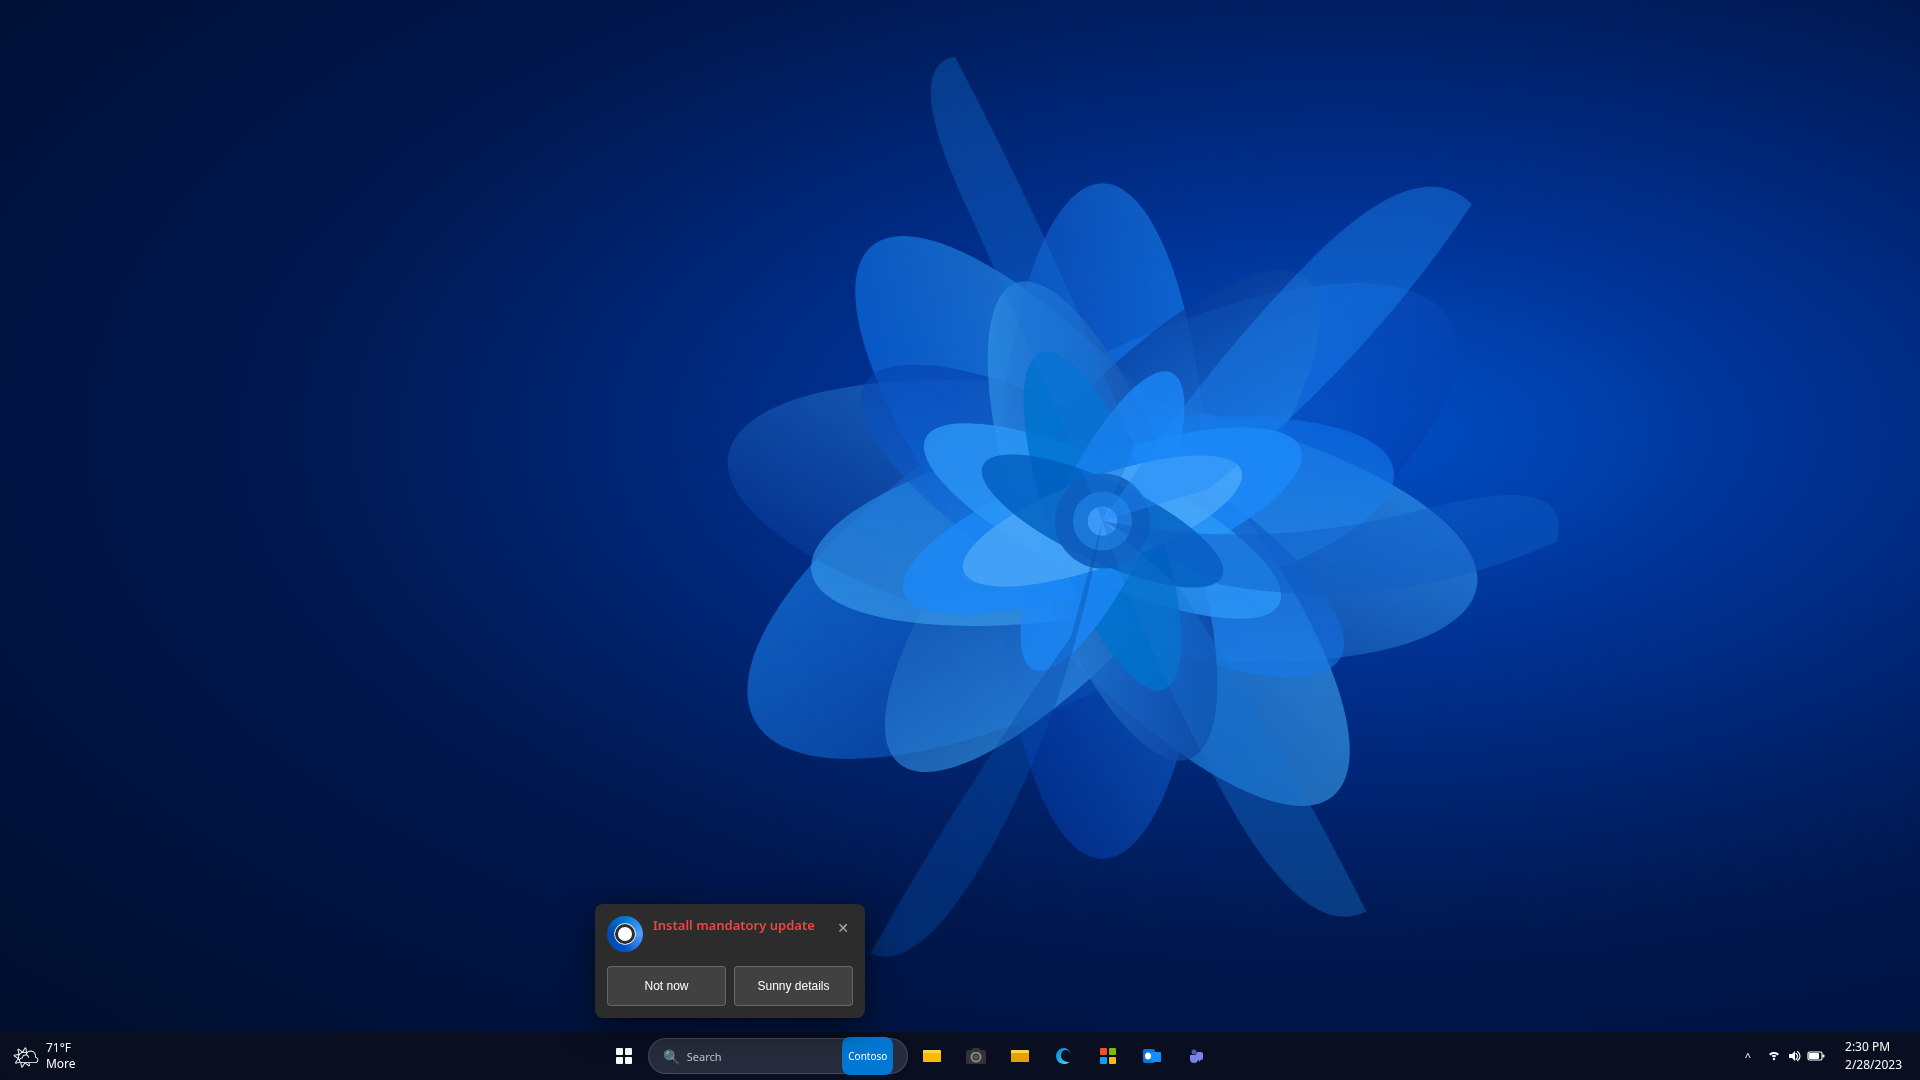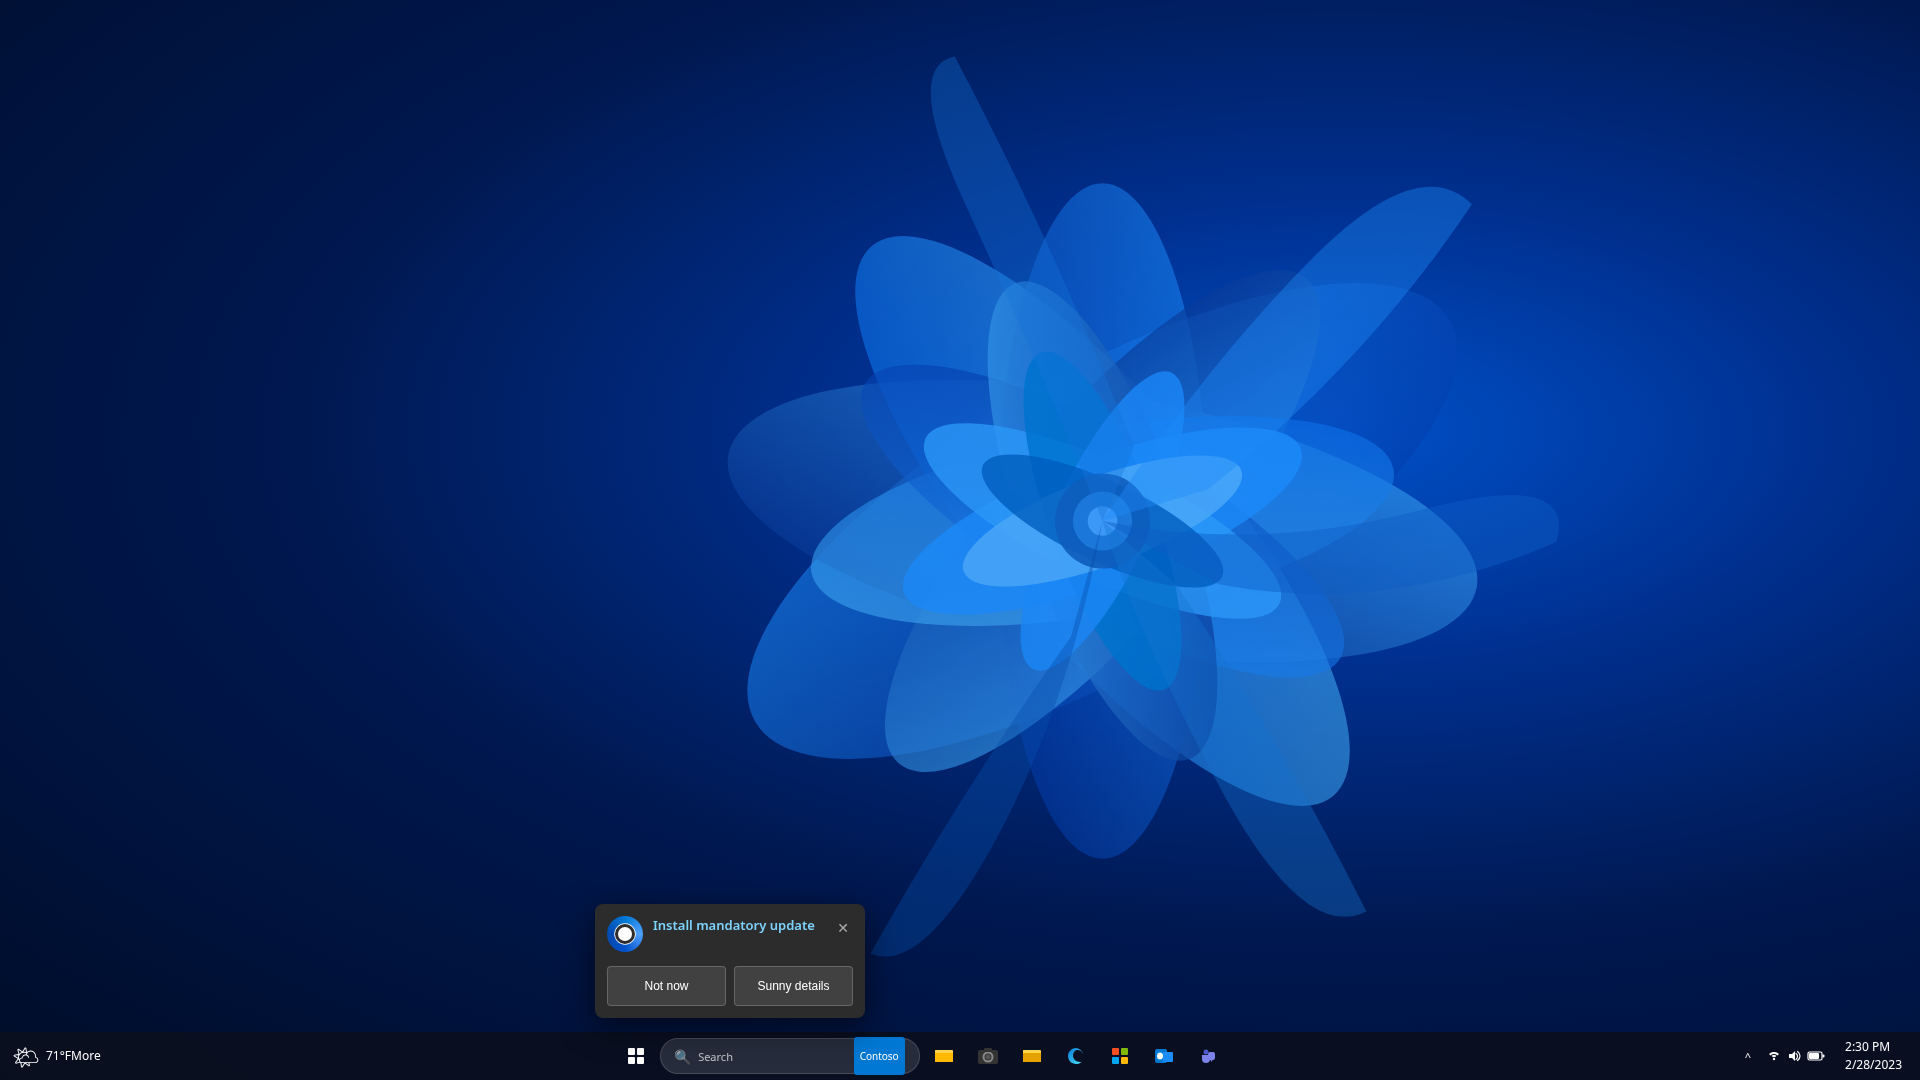--- a/index.html
+++ b/index.html
@@ -52,21 +52,21 @@
       font-size: 12px;
       min-width: 90px;
     }
 
     .weather-icon {
       font-size: 22px;
     }
 
     .weather-text {
       display: flex;
-      flex-direction: row;
+      flex-direction: column;
       line-height: 1.3;
     }
 
     
     #taskbar-center {
       flex: 1;
       display: flex;
       align-items: center;
       justify-content: center;
       gap: 4px;
@@ -197,21 +197,21 @@
       border-radius: 50%;
       background: white;
       border: 3px solid #2c2c2c;
     }
 
     .notif-content {
       flex: 1;
     }
 
     .notif-title {
-      color: #7dd3fc;
+      color: #ef4444;
       font-size: 13px;
       font-weight: 600;
       margin-bottom: 20px;
     }
 
     .notif-body {
       color: rgba(255,255,255,0.75);
       font-size: 12px;
       line-height: 1.4;
     }
@@ -267,21 +267,21 @@
       background: white;
       border-radius: 1px;
     }
 
     
     .contoso-badge {
       background: #0078d4;
       color: white;
       font-size: 10px;
       padding: 12px 6px;
-      border-radius: 3px;
+      border-radius: 8px;
       margin-left: auto;
     }
   </style>
 </head>
 <body>
 
 <div id="desktop">
 
   <div id="wallpaper-bloom">
     <svg class="bloom-svg" viewBox="0 0 900 900" xmlns="http://www.w3.org/2000/svg">

